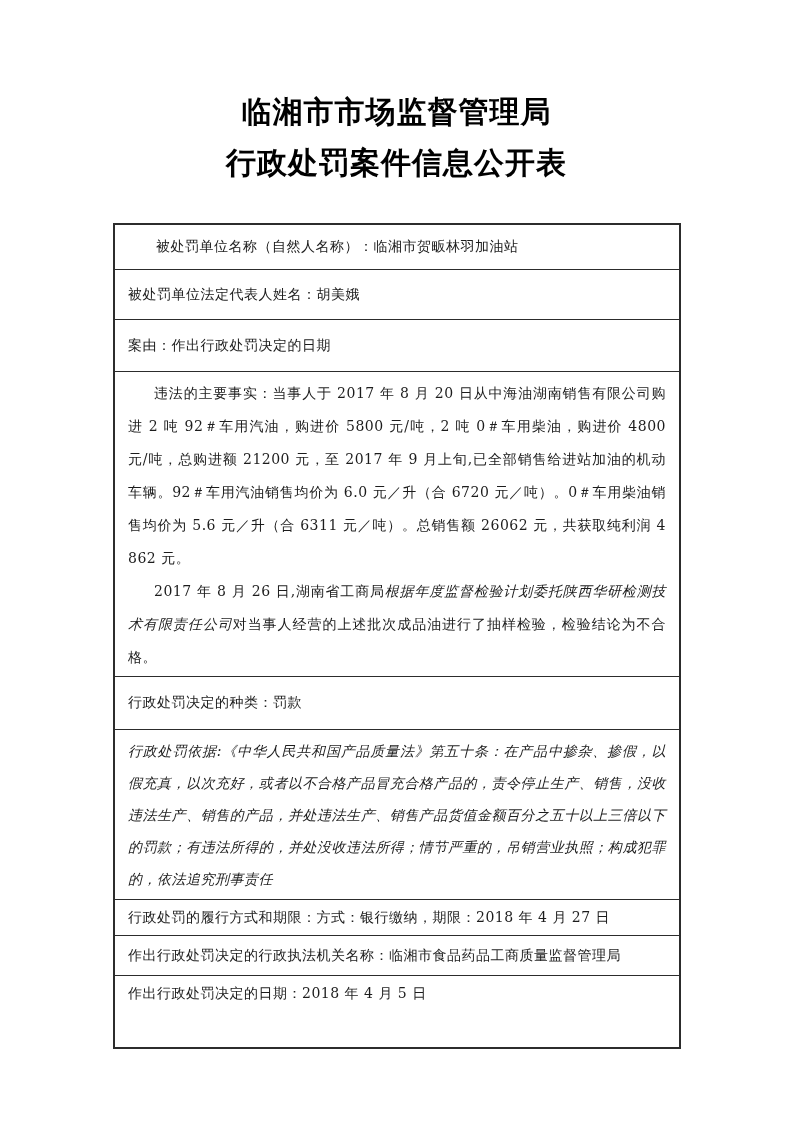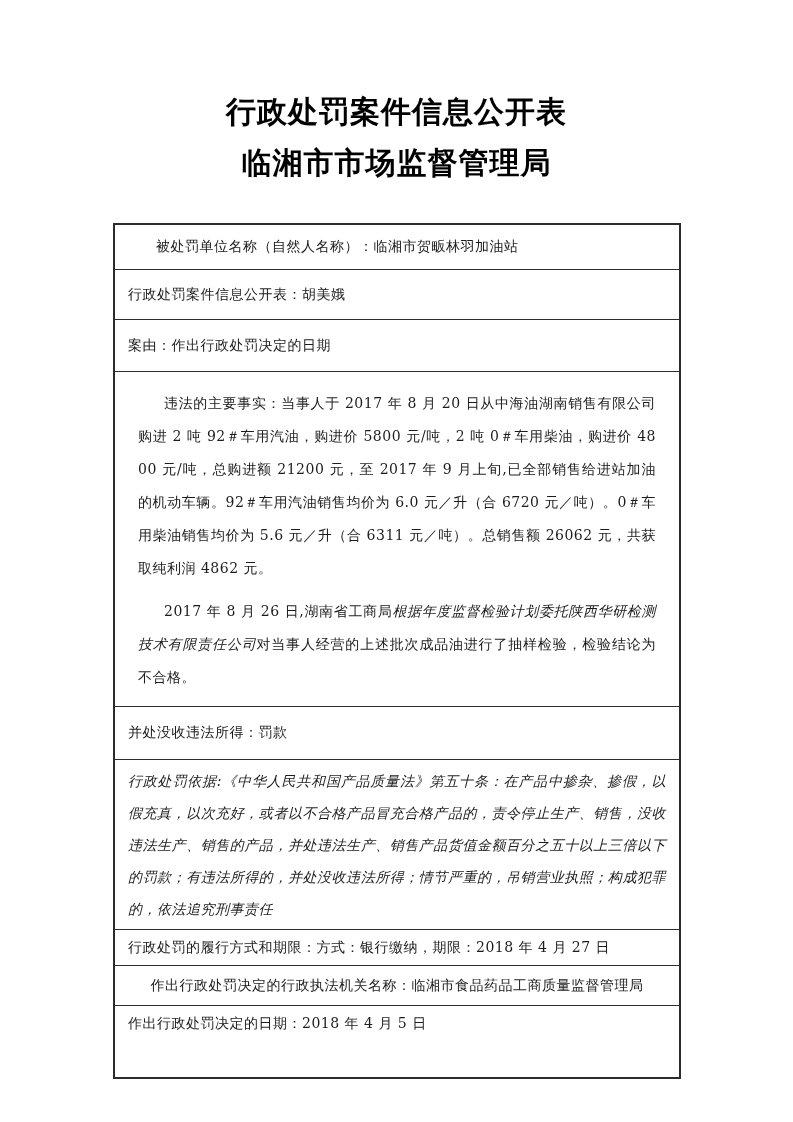--- a/index.html
+++ b/index.html
@@ -42,72 +42,72 @@
     vertical-align: middle;
     color: #1c1c1c;
     word-break: break-all;
   }
   tr.r1 td { height: 40px; }
   tr.r1 td .cell-text { text-indent: 28px; display: block; }
   tr.r2 td { height: 45px; }
   tr.r3 td { height: 47px; }
   tr.r4 td { height: 297px; vertical-align: top; padding-top: 5px; }
   tr.r4 td p {
-    margin: 10px;
+    margin: 0;
     text-indent: 26px;
     line-height: 33px;
     text-align: justify;
   }
   tr.r5 td { height: 48px; }
   tr.r6 td {
     height: 165px;
     line-height: 32px;
     text-align: justify;
     vertical-align: middle;
     font-style: italic;
   }
   tr.r7 td { height: 31px; }
-  tr.r8 td { height: 35px; text-align: center; }
+  tr.r8 td { height: 35px; }
   tr.r9 td { height: 60px; vertical-align: top; padding-top: 9px; }
   .it { font-style: italic; }
 </style>
 </head>
 <body>
 
 <div class="doc-title">
+  <div>临湘市市场监督管理局</div>
   <div>行政处罚案件信息公开表</div>
-  <div>临湘市市场监督管理局</div>
 </div>
 
 <table class="penalty-table">
   <tbody>
     <tr class="r1">
       <td>
         <span class="cell-text">被处罚单位名称（自然人名称）：临湘市贺畈林羽加油站</span>
       </td>
     </tr>
     <tr class="r2">
       <td>
-        <span>行政处罚案件信息公开表：胡美娥</span>
+        <span>被处罚单位法定代表人姓名：胡美娥</span>
       </td>
     </tr>
     <tr class="r3">
       <td>
         <span>案由：作出行政处罚决定的日期</span>
       </td>
     </tr>
     <tr class="r4">
       <td>
         <p>违法的主要事实：当事人于 2017 年 8 月 20 日从中海油湖南销售有限公司购进 2 吨 92＃车用汽油，购进价 5800 元/吨，2 吨 0＃车用柴油，购进价 4800 元/吨，总购进额 21200 元，至 2017 年 9 月上旬,已全部销售给进站加油的机动车辆。92＃车用汽油销售均价为 6.0 元／升（合 6720 元／吨）。0＃车用柴油销售均价为 5.6 元／升（合 6311 元／吨）。总销售额 26062 元，共获取纯利润 4862 元。</p>
         <p><span>2017 年 8 月 26 日,湖南省工商局</span><span class="it">根据年度监督检验计划委托陕西华研检测技术有限责任公司</span><span>对当事人经营的上述批次成品油进行了抽样检验，检验结论为不合格。</span></p>
       </td>
     </tr>
     <tr class="r5">
       <td>
-        <span>并处没收违法所得：罚款</span>
+        <span>行政处罚决定的种类：罚款</span>
       </td>
     </tr>
     <tr class="r6">
       <td>
         <span>行政处罚依据:《中华人民共和国产品质量法》第五十条：在产品中掺杂、掺假，以假充真，以次充好，或者以不合格产品冒充合格产品的，责令停止生产、销售，没收违法生产、销售的产品，并处违法生产、销售产品货值金额百分之五十以上三倍以下的罚款；有违法所得的，并处没收违法所得；情节严重的，吊销营业执照；构成犯罪的，依法追究刑事责任</span>
       </td>
     </tr>
     <tr class="r7">
       <td>
         <span>行政处罚的履行方式和期限：方式：银行缴纳，期限：2018 年 4 月 27 日</span>

